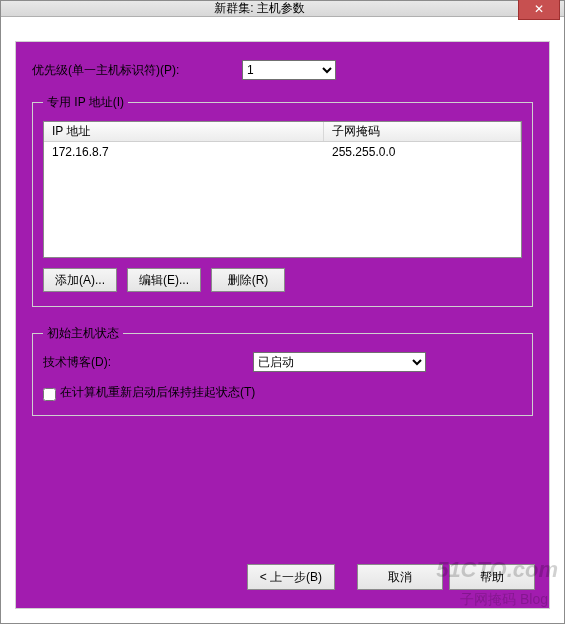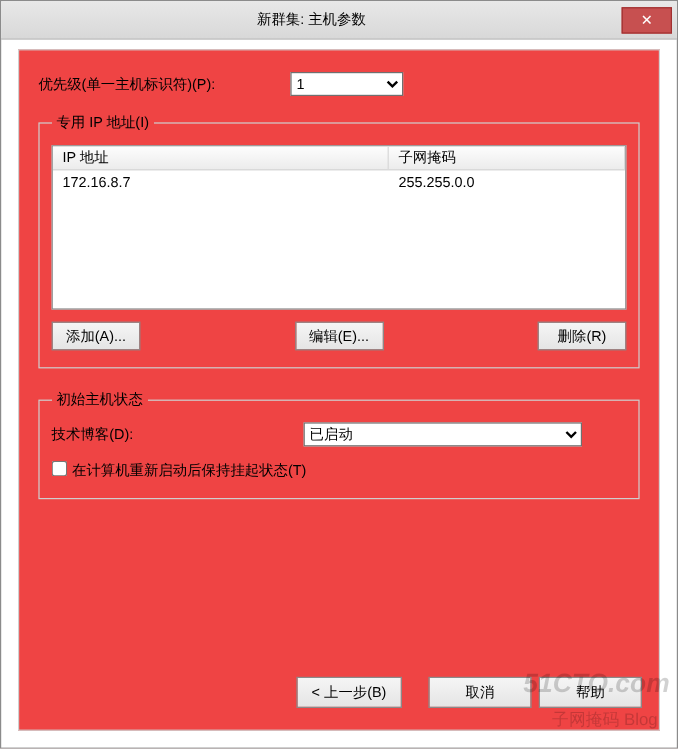--- a/index.html
+++ b/index.html
@@ -1,39 +1,39 @@
 <!DOCTYPE html>
 <html><head>
 <meta charset="utf-8">
 <style>
   * { box-sizing: border-box; font-family: "Microsoft YaHei", "SimSun", Tahoma, sans-serif; font-size: 12px; }
   body { margin: 0; background: #fff; }
   .window { width: 565px; height: 624px; background: #fff; position: relative; border: 1px solid #8b8b8b; }
-  .titlebar { height: 32px; background: linear-gradient(#e8e8e8,#d8d8d8); display: flex; align-items: center; border-bottom: 1px solid #b0b0b0; }
+  .titlebar { height: 16px; background: linear-gradient(#e8e8e8,#d8d8d8); display: flex; align-items: center; border-bottom: 1px solid #b0b0b0; }
   .titlebar-title { flex: 1; text-align: center; color: #000; font-size: 12px; }
   .close-btn { width: 42px; height: 22px; margin: 0 4px 0 0; background: #c75050; color: #fff; display: flex; align-items: center; justify-content: center; font-family: sans-serif; font-size: 13px; border: 1px solid #a03030; }
-  .content { position: absolute; top: 40px; left: 14px; right: 14px; bottom: 14px; border: 1px solid #d0d0d0; background: #ef4444; padding: 18px 16px 12px 16px; }
+  .content { position: absolute; top: 40px; left: 14px; right: 14px; bottom: 14px; border: 1px solid #d0d0d0; background: #a21caf; padding: 18px 16px 12px 16px; }
   .row { display: flex; align-items: center; margin-bottom: 14px; }
   .row-label { width: 210px; }
   select.combo { width: 94px; height: 20px; border: 1px solid #707070; background: #fff; font-size: 12px; }
-  select.combo-wide { width: 232px; height: 20px; border: 1px solid #707070; background: #fff; font-size: 12px; }
+  select.combo-wide { width: 173px; height: 20px; border: 1px solid #707070; background: #fff; font-size: 12px; }
   fieldset { border: 1px solid #cfcfcf; padding: 10px 10px 14px 10px; margin: 0 0 18px 0; }
   fieldset legend { padding: 0 4px; font-size: 12px; }
   .listview { border: 1px solid #888; height: 137px; background: #fff; overflow: hidden; }
   .lv-header { display: flex; height: 20px; background: linear-gradient(#fdfdfd,#ececec); border-bottom: 1px solid #d0d0d0; }
   .lv-col { padding: 2px 8px; border-right: 1px solid #d8d8d8; display: flex; align-items: center; }
   .lv-col.ip { width: 280px; }
   .lv-col.mask { flex: 1; }
   .lv-row { display: flex; height: 20px; }
   .lv-cell { padding: 2px 8px; display: flex; align-items: center; }
   .lv-cell.ip { width: 280px; }
   .lv-cell.mask { flex: 1; }
-  .btn-row { display: flex; justify-content: space-between; gap: 10px; margin-top: 10px; }
+  .btn-row { display: flex; justify-content: flex-start; gap: 10px; margin-top: 10px; }
   button.std { min-width: 74px; height: 24px; background: linear-gradient(#f5f5f5,#e5e5e5); border: 1px solid #8a8a8a; padding: 0 10px; cursor: pointer; font-size: 12px; }
-  .checkbox-row { display: flex; align-items: flex-start; gap: 4px; margin-top: 12px; }
+  .checkbox-row { display: flex; align-items: flex-end; gap: 4px; margin-top: 12px; }
   .checkbox-row input { width: 13px; height: 13px; margin: 0; }
   .wizard-btns { position: absolute; left: 14px; right: 14px; bottom: 18px; display: flex; align-items: flex-end; }
   .wizard-btns .spacer { flex: 1; }
   .wizard-btns button { min-width: 86px; height: 26px; background: linear-gradient(#f5f5f5,#e5e5e5); border: 1px solid #8a8a8a; padding: 0 12px; cursor: pointer; font-size: 12px; }
   .wizard-btns .gap { width: 6px; }
   .wizard-btns .biggap { width: 16px; }
   .watermark { position:absolute; right:6px; bottom:40px; font-size:22px; font-weight:bold; color:rgba(0,0,0,0.18); font-style:italic; pointer-events:none; font-family: Arial, sans-serif; }
   .watermark2 { position:absolute; right:16px; bottom:14px; font-size:14px; color:rgba(0,0,0,0.18); pointer-events:none; }
 </style>
 </head>

